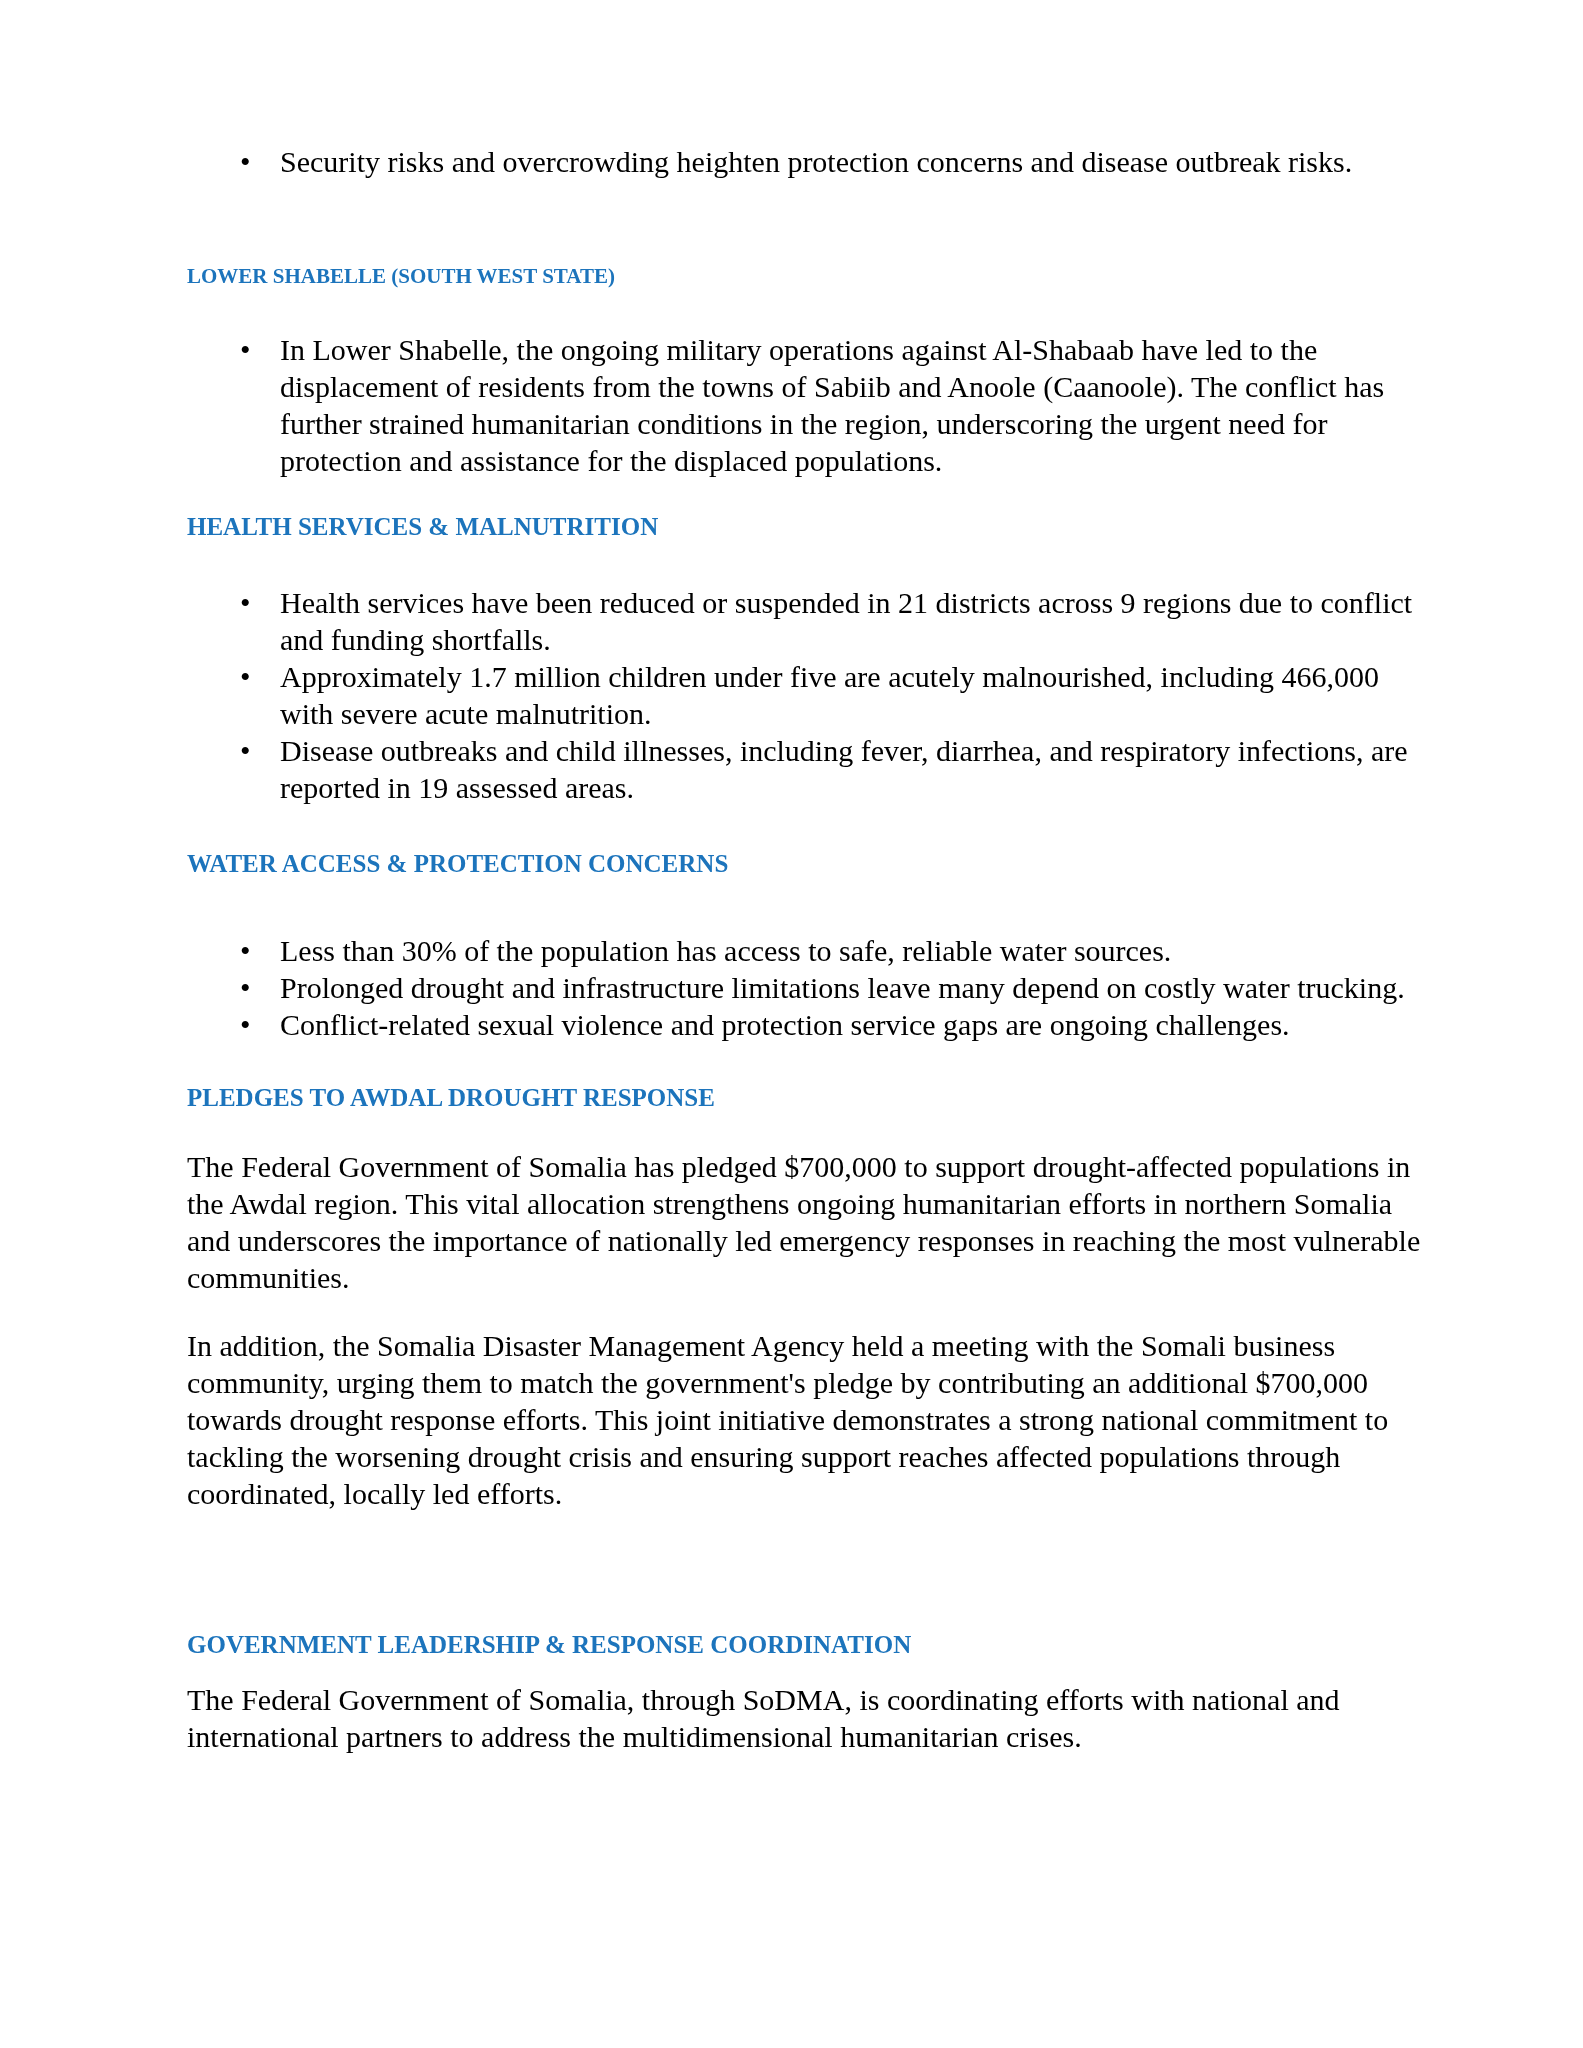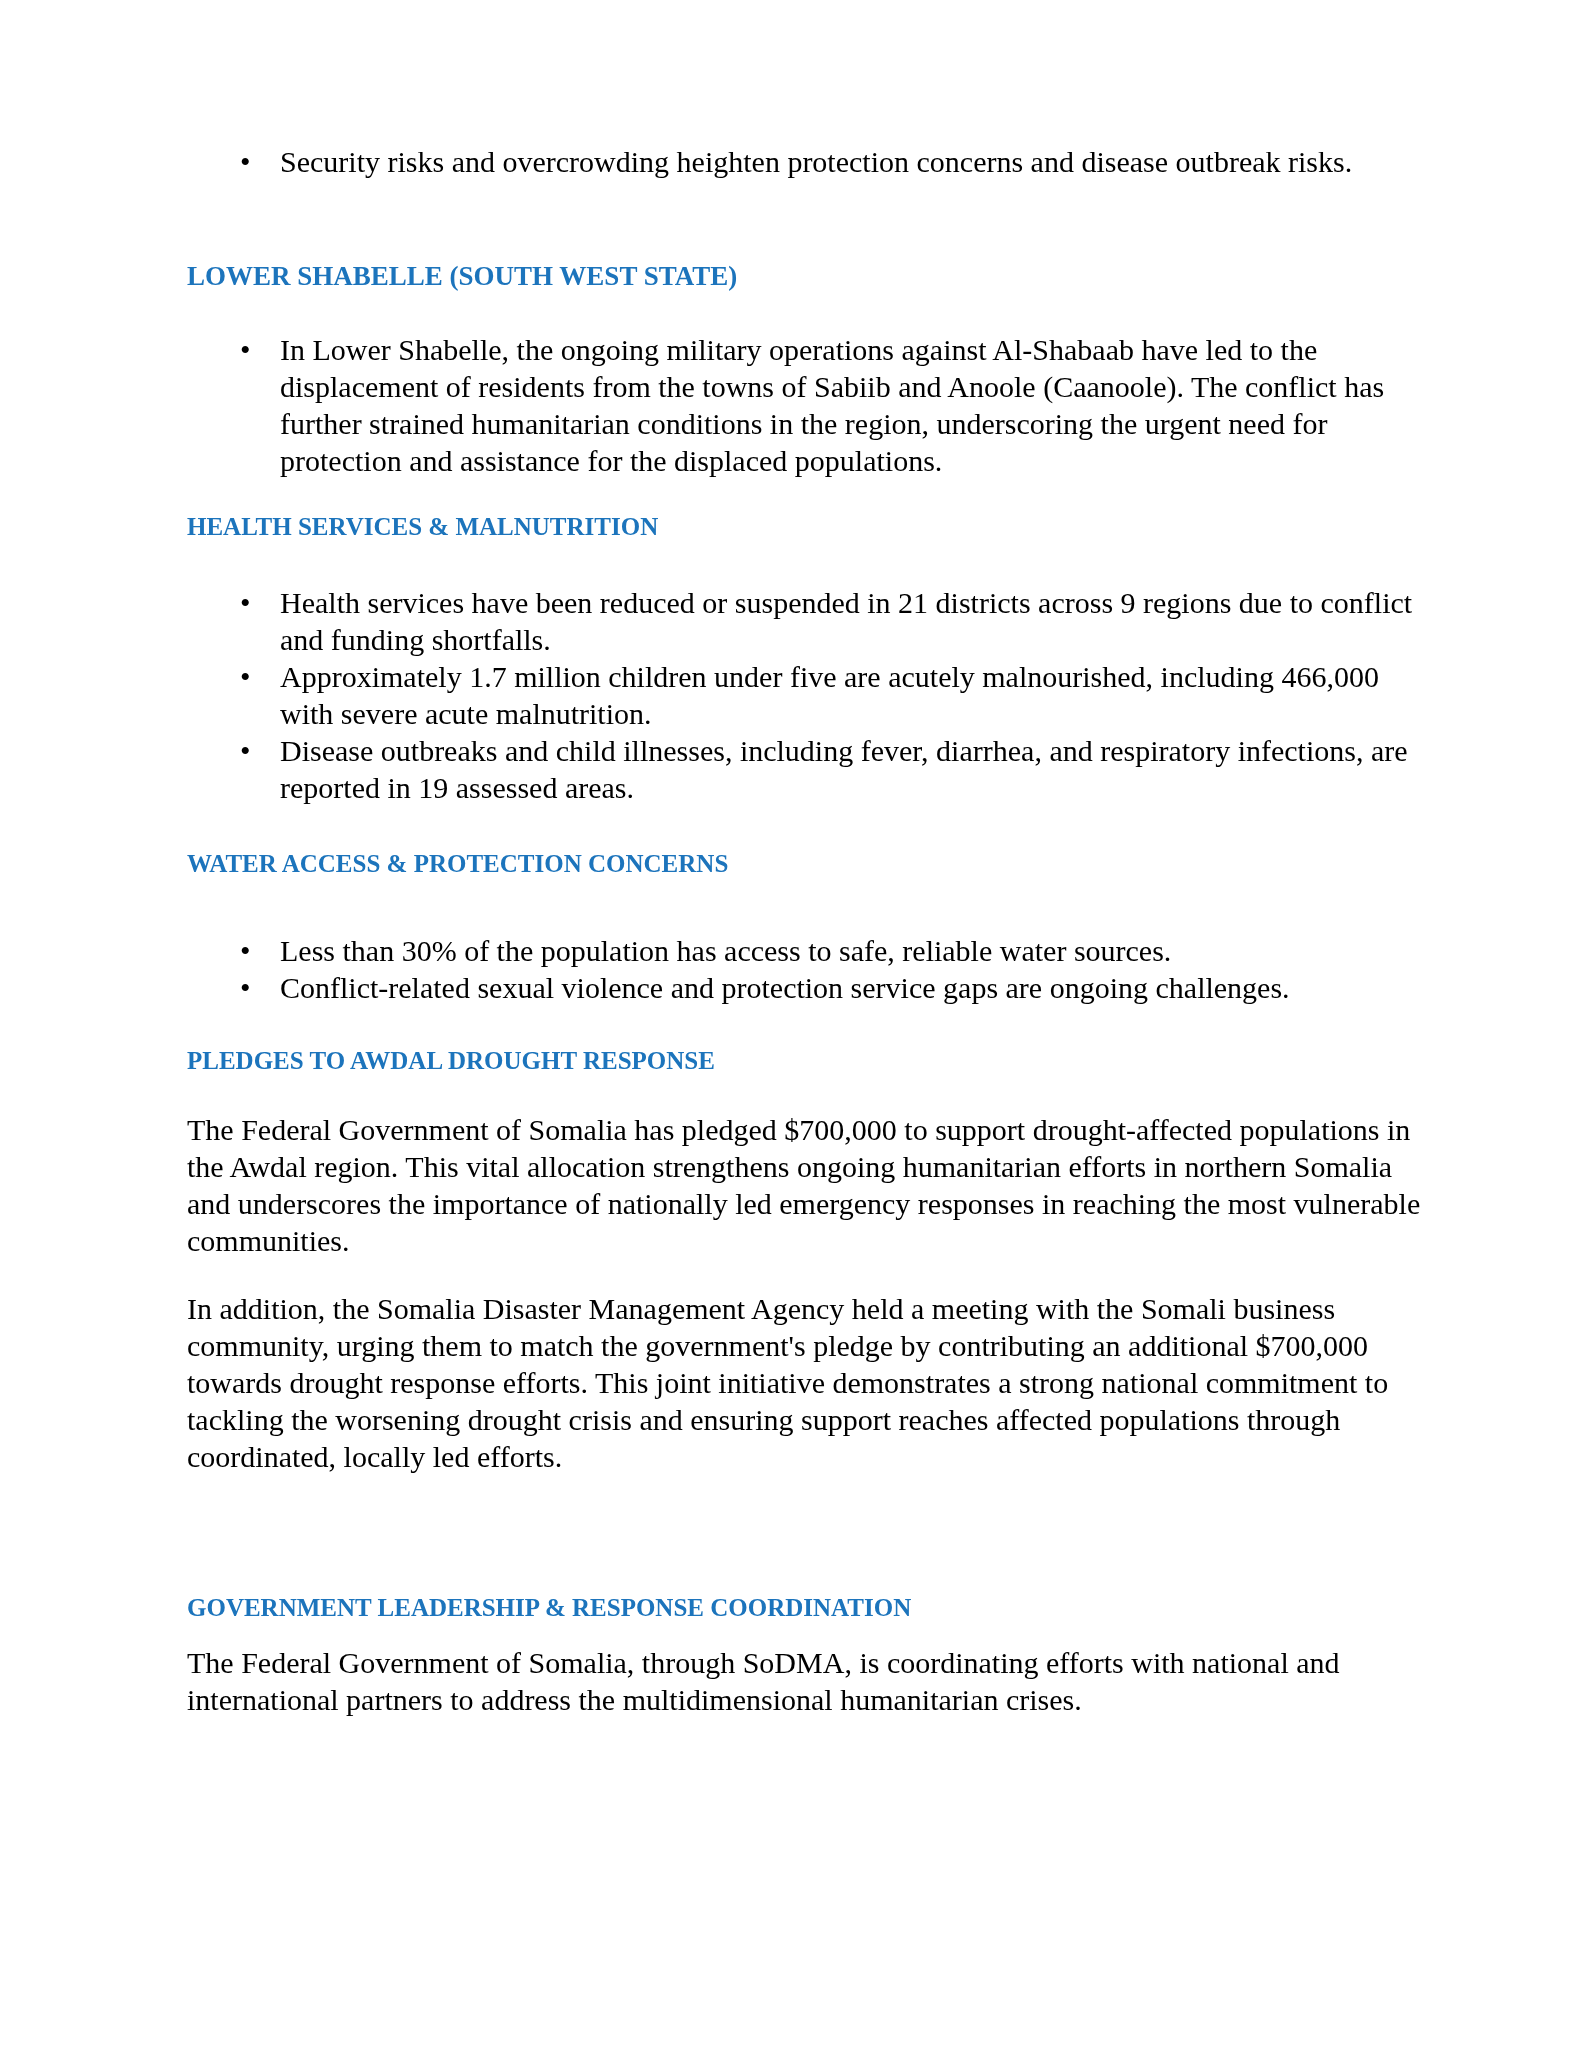--- a/index.html
+++ b/index.html
@@ -39,21 +39,21 @@
   .heading {
     color: #1c74bc;
     font-weight: bold;
     margin: 0;
   }
   h1.heading {
     font-size: 25px;
     line-height: 40px;
   }
   h2.heading {
-    font-size: 27px;
+    font-size: 21px;
     line-height: 34px;
   }
   .h2-shabelle   { margin: 79px 0 38px 0; }
   .h1-health     { margin: 28px 0 37px 0; }
   .h1-water      { margin: 38px 0 48px 0; }
   .h1-pledges    { margin: 35px 0 30px 0; }
   .h1-government { margin: 113px 0 16px 0; }
   p.body-par {
     margin: 16px 0 31px 0;
     line-height: 37px;
@@ -76,20 +76,21 @@
   <h1 class="heading h1-health">HEALTH SERVICES &amp; MALNUTRITION</h1>
   <ul class="bullets">
     <li>Health services have been reduced or suspended in 21 districts across 9 regions due to conflict and funding shortfalls.</li>
     <li>Approximately 1.7 million children under five are acutely malnourished, including 466,000 with severe acute malnutrition.</li>
     <li>Disease outbreaks and child illnesses, including fever, diarrhea, and respiratory infections, are reported in 19 assessed areas.</li>
   </ul>
 
   <h1 class="heading h1-water">WATER ACCESS &amp; PROTECTION CONCERNS</h1>
   <ul class="bullets">
     <li>Less than 30% of the population has access to safe, reliable water sources.</li>
+    <li>Prolonged drought and infrastructure limitations leave many depend on costly water trucking.</li>
     <li>Conflict-related sexual violence and protection service gaps are ongoing challenges.</li>
   </ul>
 
   <h1 class="heading h1-pledges">PLEDGES TO AWDAL DROUGHT RESPONSE</h1>
   <p class="body-par">The Federal Government of Somalia has pledged $700,000 to support drought-affected populations in the Awdal region. This vital allocation strengthens ongoing humanitarian efforts in northern Somalia and underscores the importance of nationally led emergency responses in reaching the most vulnerable communities.</p>
   <p class="body-par">In addition, the Somalia Disaster Management Agency held a meeting with the Somali business community, urging them to match the government's pledge by contributing an additional $700,000 towards drought response efforts. This joint initiative demonstrates a strong national commitment to tackling the worsening drought crisis and ensuring support reaches affected populations through coordinated, locally led efforts.</p>
 
   <h1 class="heading h1-government">GOVERNMENT LEADERSHIP &amp; RESPONSE COORDINATION</h1>
   <p class="body-par">The Federal Government of Somalia, through SoDMA, is coordinating efforts with national and international partners to address the multidimensional humanitarian crises.</p>
 

